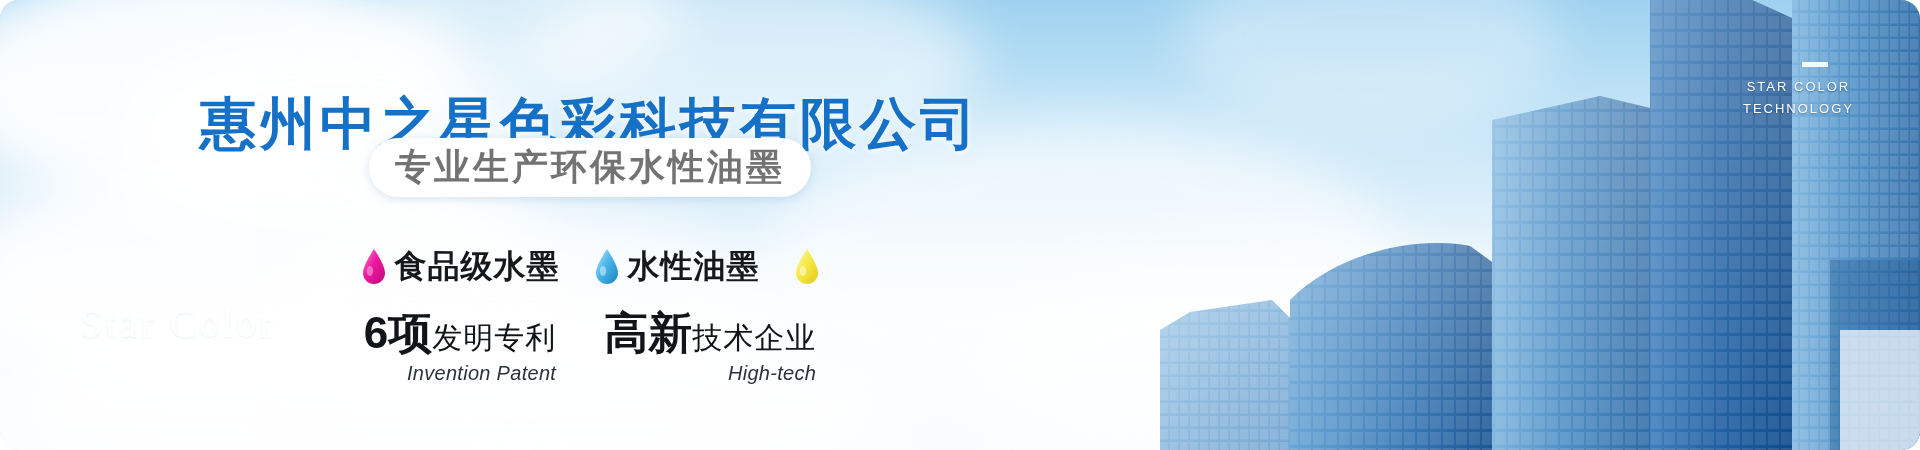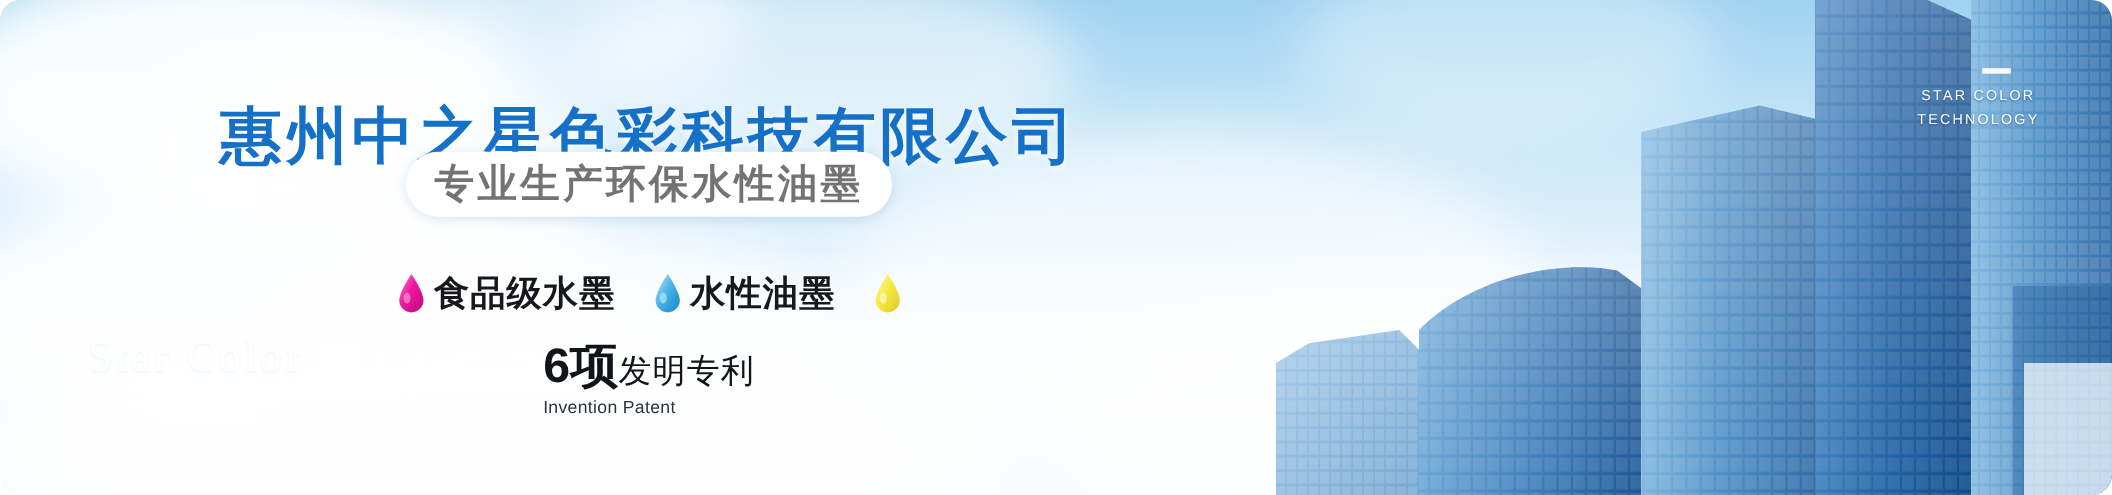--- a/index.html
+++ b/index.html
@@ -60,25 +60,25 @@
   }
 
   .features{position:absolute;left:0;right:0;top:245px;
     display:flex;justify-content:center;align-items:center;gap:34px;}
   .feature{display:flex;align-items:center;gap:8px;}
   .feature .label{font-size:32px;font-weight:bold;color:#16181c;letter-spacing:1px;
     text-shadow:0 1px 3px rgba(255,255,255,.8);}
 
   .badges{position:absolute;left:0;right:0;top:310px;
     display:flex;justify-content:center;align-items:flex-start;gap:48px;}
-  .badge{text-align:left;}
+  .badge{text-align:right;}
   .badge .cn{font-size:40px;color:#111418;line-height:1.05;white-space:nowrap;}
   .badge .cn .big{font-weight:bold;font-size:44px;letter-spacing:0px;}
   .badge .cn .small{font-weight:normal;font-size:30px;letter-spacing:1px;}
-  .badge .en{margin-top:6px;font-size:16px;color:#2b3238;letter-spacing:.3px;}
+  .badge .en{margin-top:6px;font-size:20px;color:#2b3238;letter-spacing:.3px;font-style:italic;}
 
   
   .bld-label{position:absolute;right:66px;top:76px;text-align:center;
     color:#ffffff;font-size:13px;line-height:1.7;letter-spacing:2px;
     text-shadow:0 1px 2px rgba(20,60,110,.6);}
   .bld-tick{position:absolute;right:92px;top:62px;width:26px;height:5px;background:#ffffff;opacity:.95;}
 </style>
 </head>
 <body>
 
@@ -238,17 +238,23 @@
 
     <div class="badges">
 
       <div class="badge">
         <div class="cn">
           <span class="big">6项</span><span class="small">发明专利</span>
         </div>
         <div class="en">Invention Patent</div>
       </div>
 
+      <div class="badge">
+        <div class="cn">
+          <span class="big">高新</span><span class="small">技术企业</span>
+        </div>
+        <div class="en">High-tech</div>
+      </div>
 
     </div>
 
   </div>
 </div>
 
 </body></html>

